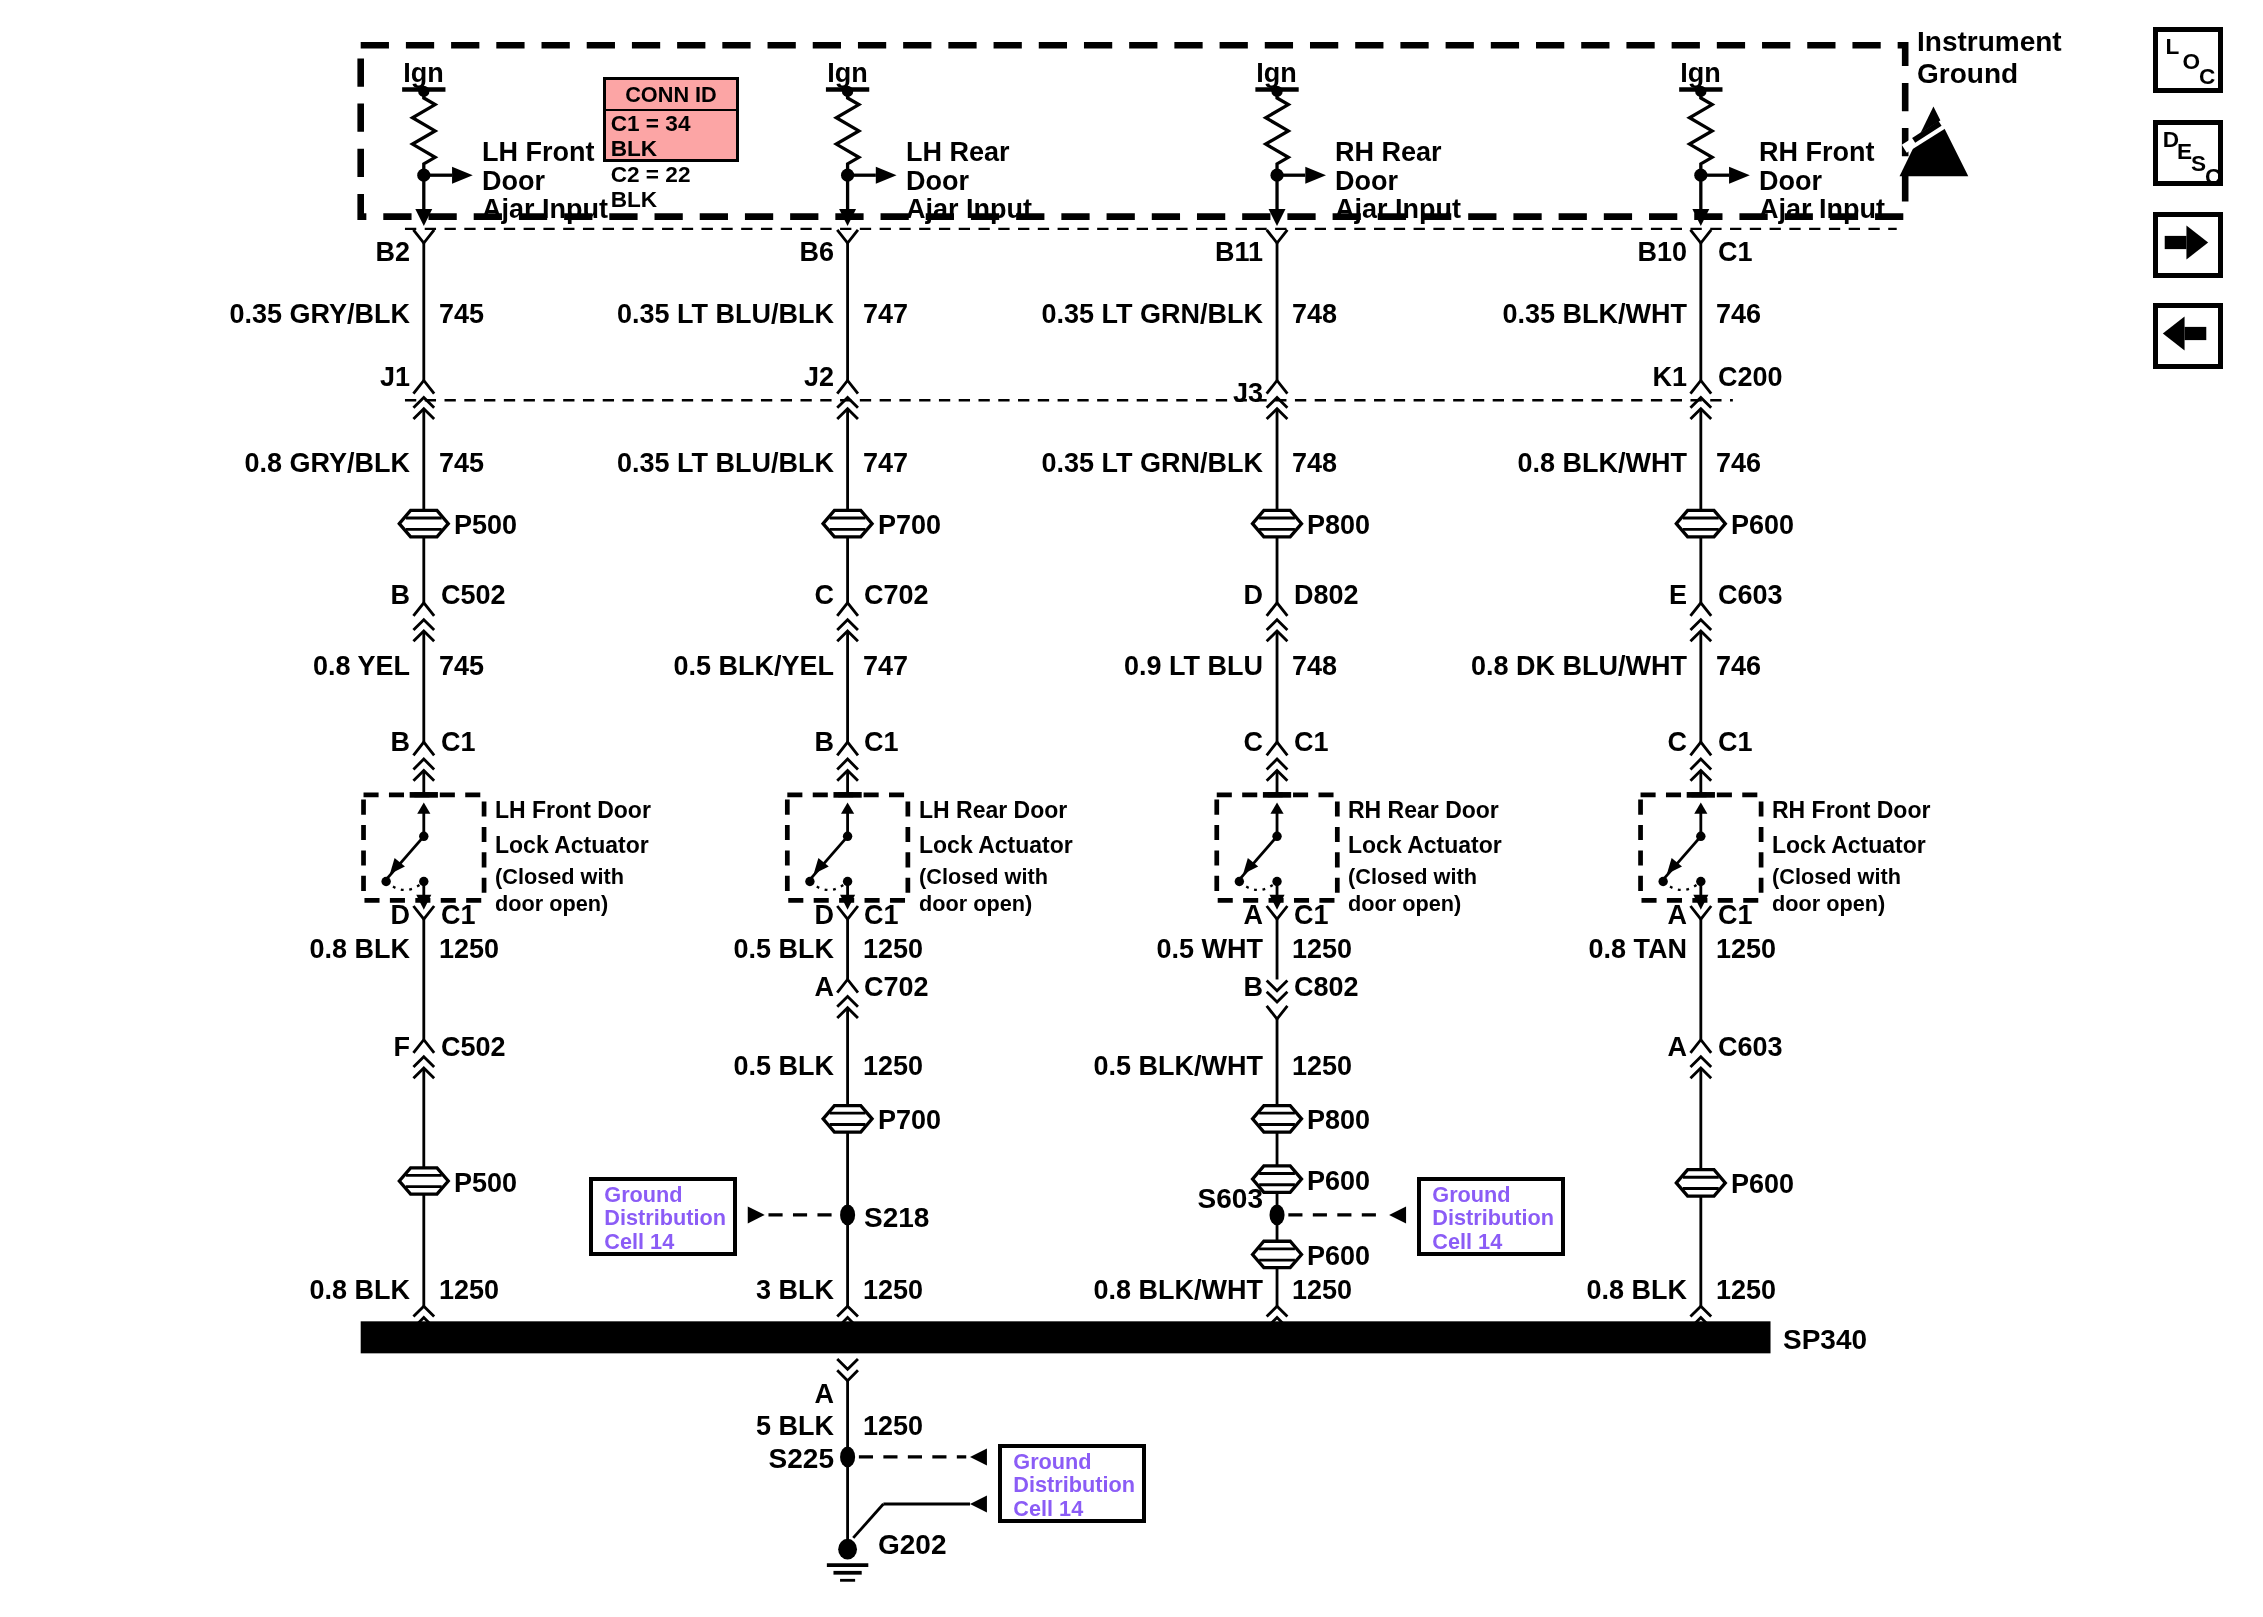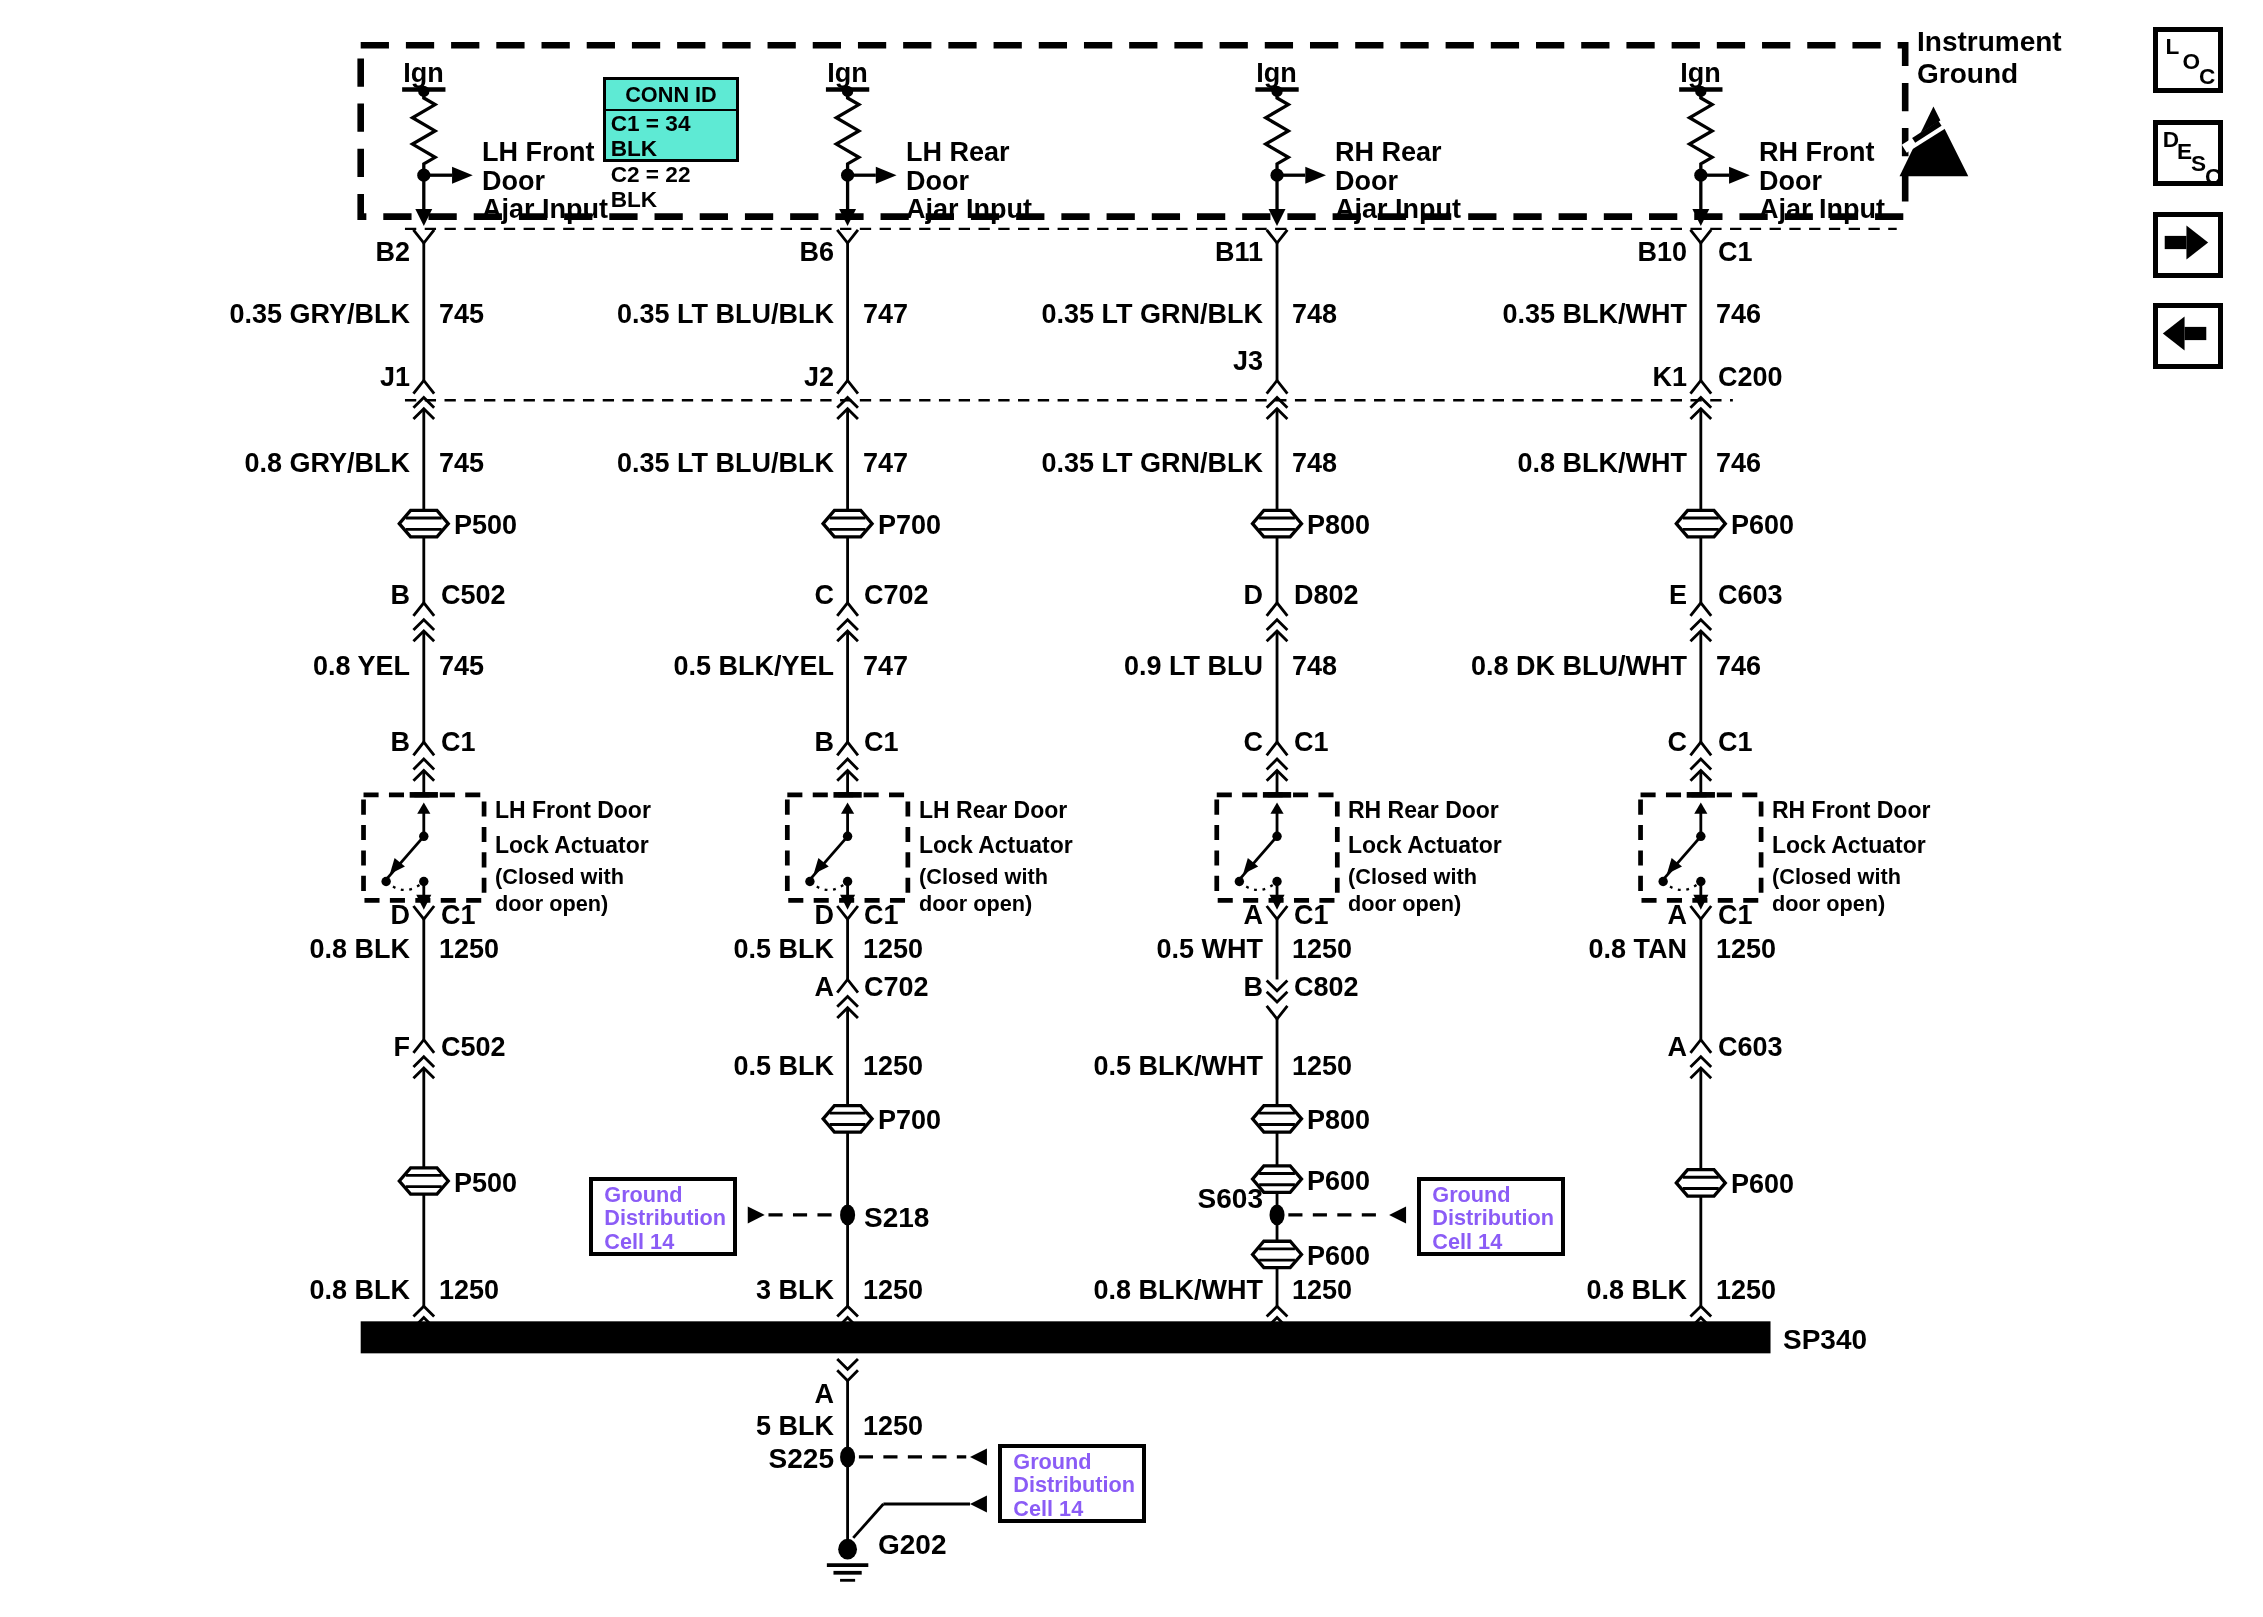--- a/index.html
+++ b/index.html
@@ -7,21 +7,21 @@
           font-family:"Liberation Sans",sans-serif}
   #wires{position:absolute;left:0;top:0}
   .lb{position:absolute;color:#000;font:bold 27px "Liberation Sans",sans-serif;white-space:nowrap}
   .ra{width:301px;text-align:right}
   .ctr{width:75px;text-align:center}
   .f31{font-size:23px}.f30{font-size:28px}.f26{font-size:27px}.f23{font-size:21.7px}.f22{font-size:21px}
   .gbox{position:absolute;width:148px;height:79px;border:4.7px solid #000;background:#fff;
         box-sizing:border-box;padding:1.9px 0 0 11.3px}
   .gl{font:bold 21.7px "Liberation Sans",sans-serif;line-height:23.5px;color:#8b5cf6}
   .cid{position:absolute;left:603px;top:77px;width:136px;height:85px;border:3.8px solid #000;
-       box-sizing:border-box;background:#5eead4}
+       box-sizing:border-box;background:#fca5a5}
   .cid-h{font:bold 21.7px "Liberation Sans",sans-serif;text-align:center;color:#000;
          border-bottom:2.8px solid #000;padding:1.9px 0 0.9px 0}
   .cid-r{font:bold 22.6px "Liberation Sans",sans-serif;color:#000;padding-left:4.7px;line-height:25.4px}
   .nav{position:absolute;left:2153px;width:70px;height:66px;border:5.6px solid #000;
        box-sizing:border-box;background:#fff;cursor:pointer}
   .nl{position:absolute;font:bold 22.6px "Liberation Sans",sans-serif;color:#000}
 </style>
 </head>
 <body>
 
@@ -335,21 +335,21 @@
   <div class="lb ra" style="left:533px;top:1275px">3 BLK</div>
   <div class="lb" style="left:863px;top:1275px">1250</div>
 
   <div class="lb ctr f26" style="left:1239px;top:58px">Ign</div>
   <div class="lb f26" style="left:1335px;top:137px">RH Rear</div>
   <div class="lb f26" style="left:1335px;top:166px">Door</div>
   <div class="lb f26" style="left:1335px;top:194px">Ajar Input</div>
   <div class="lb ra" style="left:962px;top:237px">B11</div>
   <div class="lb ra" style="left:962px;top:299px">0.35 LT GRN/BLK</div>
   <div class="lb" style="left:1292px;top:299px">748</div>
-  <div class="lb ra" style="left:962px;top:346px">J3</div>
+  <div class="lb ra" style="left:962px;top:378px">J3</div>
   <div class="lb ra" style="left:962px;top:448px">0.35 LT GRN/BLK</div>
   <div class="lb" style="left:1292px;top:448px">748</div>
   <div class="lb" style="left:1307px;top:510px">P800</div>
   <div class="lb ra" style="left:962px;top:580px">D</div>
   <div class="lb" style="left:1294px;top:580px">D802</div>
   <div class="lb ra" style="left:962px;top:651px">0.9 LT BLU</div>
   <div class="lb" style="left:1292px;top:651px">748</div>
   <div class="lb ra" style="left:962px;top:727px">C</div>
   <div class="lb" style="left:1294px;top:727px">C1</div>
   <div class="lb f31" style="left:1348px;top:797px">RH Rear Door</div>

